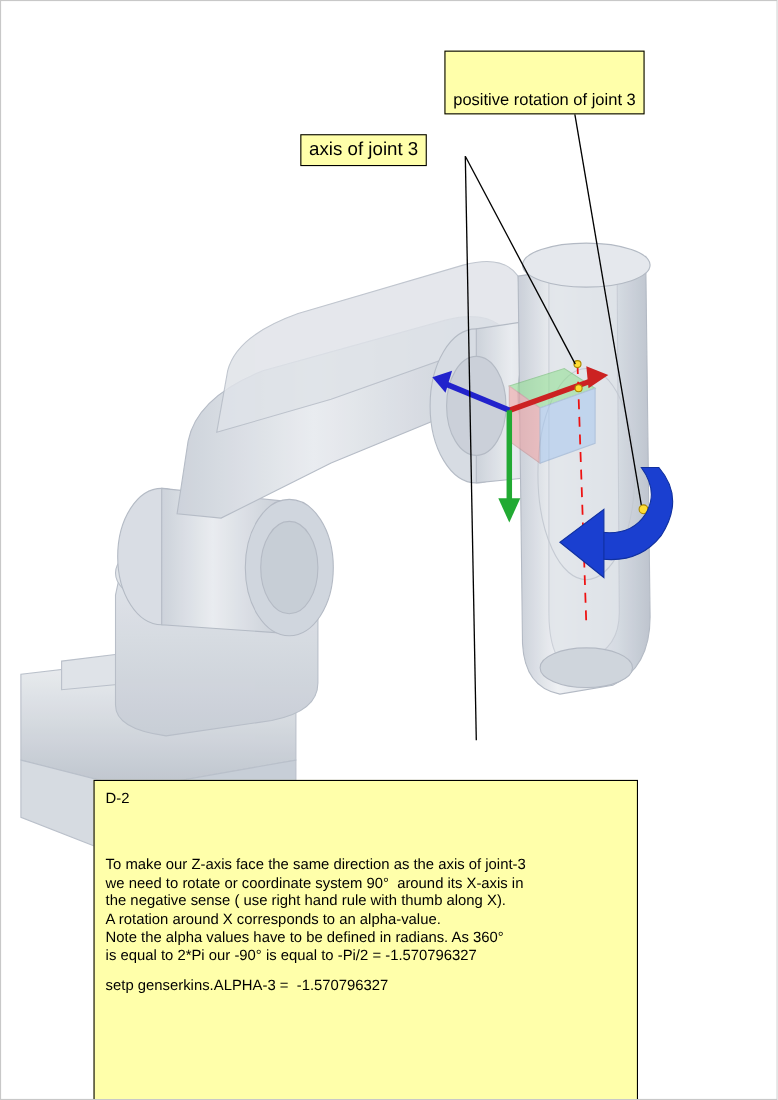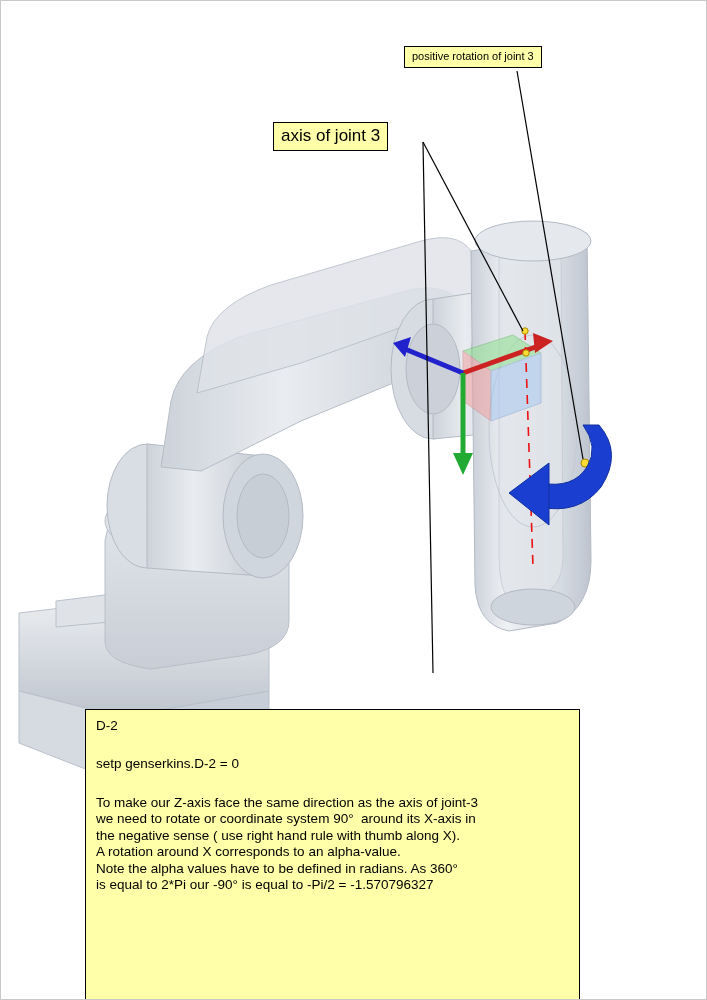--- a/index.html
+++ b/index.html
@@ -41,21 +41,22 @@
   }
   #callout-axis {
     left: 272px;
     top: 121px;
   }
   #callout-rotation {
     left: 403px;
     top: 45px;
   }
   #callout-rotation .callout-title {
-    font-size: 11px;
+    font-size: 15px;
+    margin-top: 32px;
   }
   #callout-text {
     left: 84px;
     top: 708px;
     width: 495px;
     height: 360px;
     padding: 8px 10px;
   }
   .text-block {
     font-size: 13.5px;
@@ -167,25 +168,25 @@
   </div>
 
   <div class="callout" id="callout-rotation">
     <div class="callout-title">positive rotation of joint 3</div>
   </div>
 
   <div class="callout" id="callout-text">
     <div class="text-block">D-2</div>
     <div class="gap"></div>
     <div class="gap"></div>
-    <div class="text-block">setp genserkins.D-2 = 0</div>
     <div class="gap"></div>
     <div class="gap"></div>
     <div class="text-block">To make our Z-axis face the same direction as the axis of joint-3
 we need to rotate or coordinate system 90°  around its X-axis in
 the negative sense ( use right hand rule with thumb along X).
 A rotation around X corresponds to an alpha-value.
 Note the alpha values have to be defined in radians. As 360°
 is equal to 2*Pi our -90° is equal to -Pi/2 = -1.570796327</div>
     <div class="gap"></div>
+    <div class="text-block">setp genserkins.ALPHA-3 =  -1.570796327</div>
   </div>
 
 </div>
 
 </body></html>

